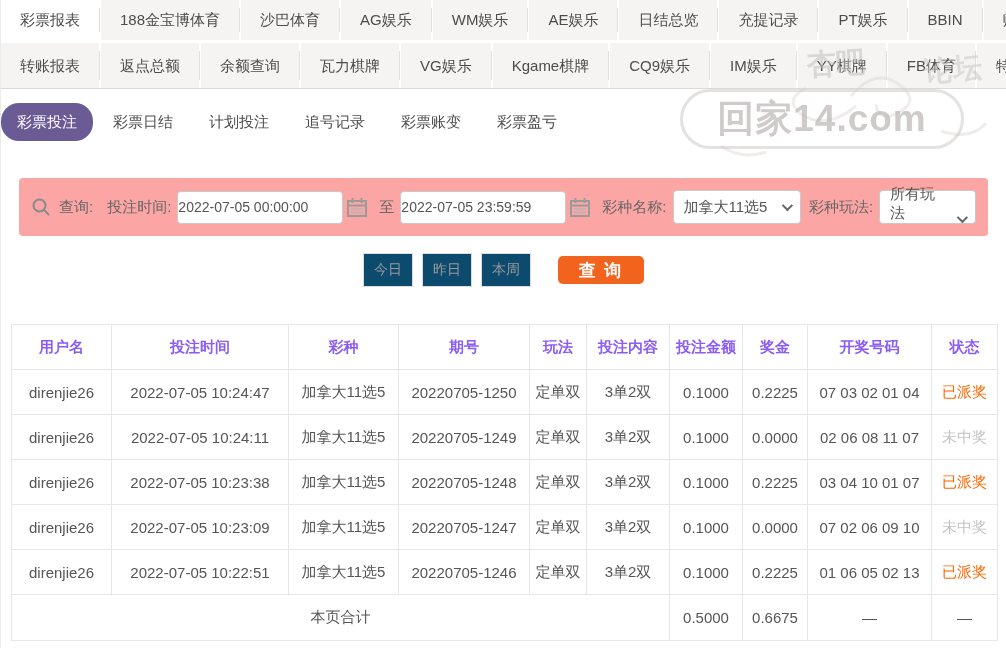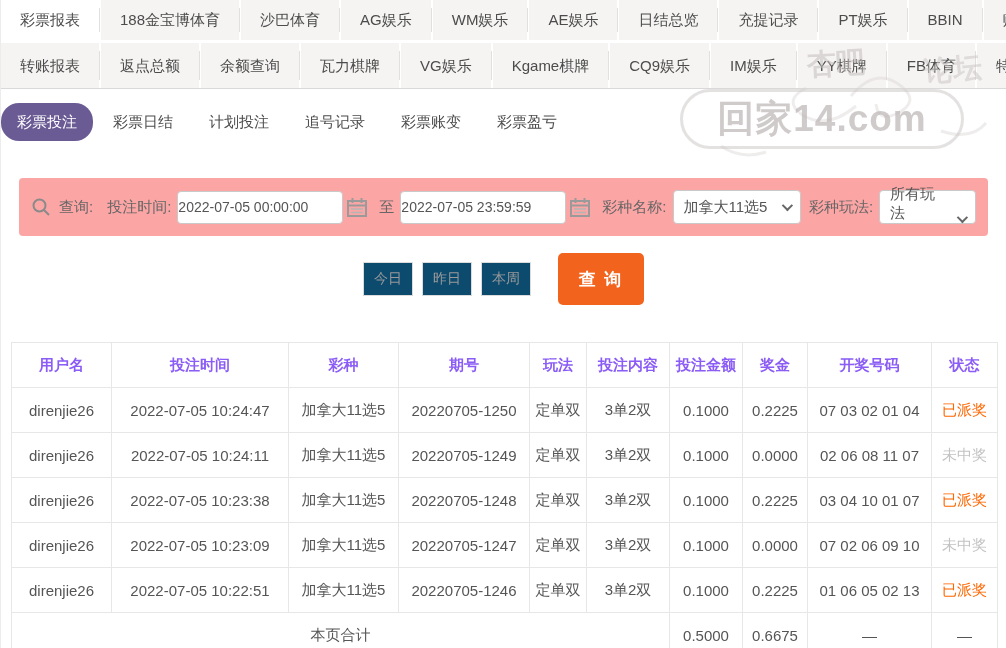--- a/index.html
+++ b/index.html
@@ -58,21 +58,21 @@
   .icon-search { width:20px; height:20px; flex:0 0 auto; }
 
   
   .actions { margin-top:17px; display:flex; justify-content:center; align-items:center; gap:9px; }
   .btn-outline {
     min-width:46px; height:34px; padding:0 10px; background:#0c4a6e;
     border:1px solid #dcdcdc; border-radius:1px; color:#9a9a9a; font-size:14px;
     cursor:pointer; font-family:inherit;
   }
   .btn-primary {
-    width:86px; height:52px; margin-left:18px; background:#f2641d; border:none;
+    width:86px; height:28px; margin-left:18px; background:#f2641d; border:none;
     border-radius:5px; color:#fff; font-size:17px; font-weight:bold;
     cursor:pointer; font-family:inherit; letter-spacing:2px;
   }
 
   
   table { border-collapse:collapse; table-layout:fixed; width:986px; margin:37px 10px 0 10px; }
   th, td { border:1px solid #e7e7e7; text-align:center; overflow:hidden; white-space:nowrap; }
   th { height:45px; font-size:15px; color:#8b5cf6; font-weight:bold; }
   td { height:45px; font-size:15px; color:#555; }
   tr.totals td { height:46px; }

